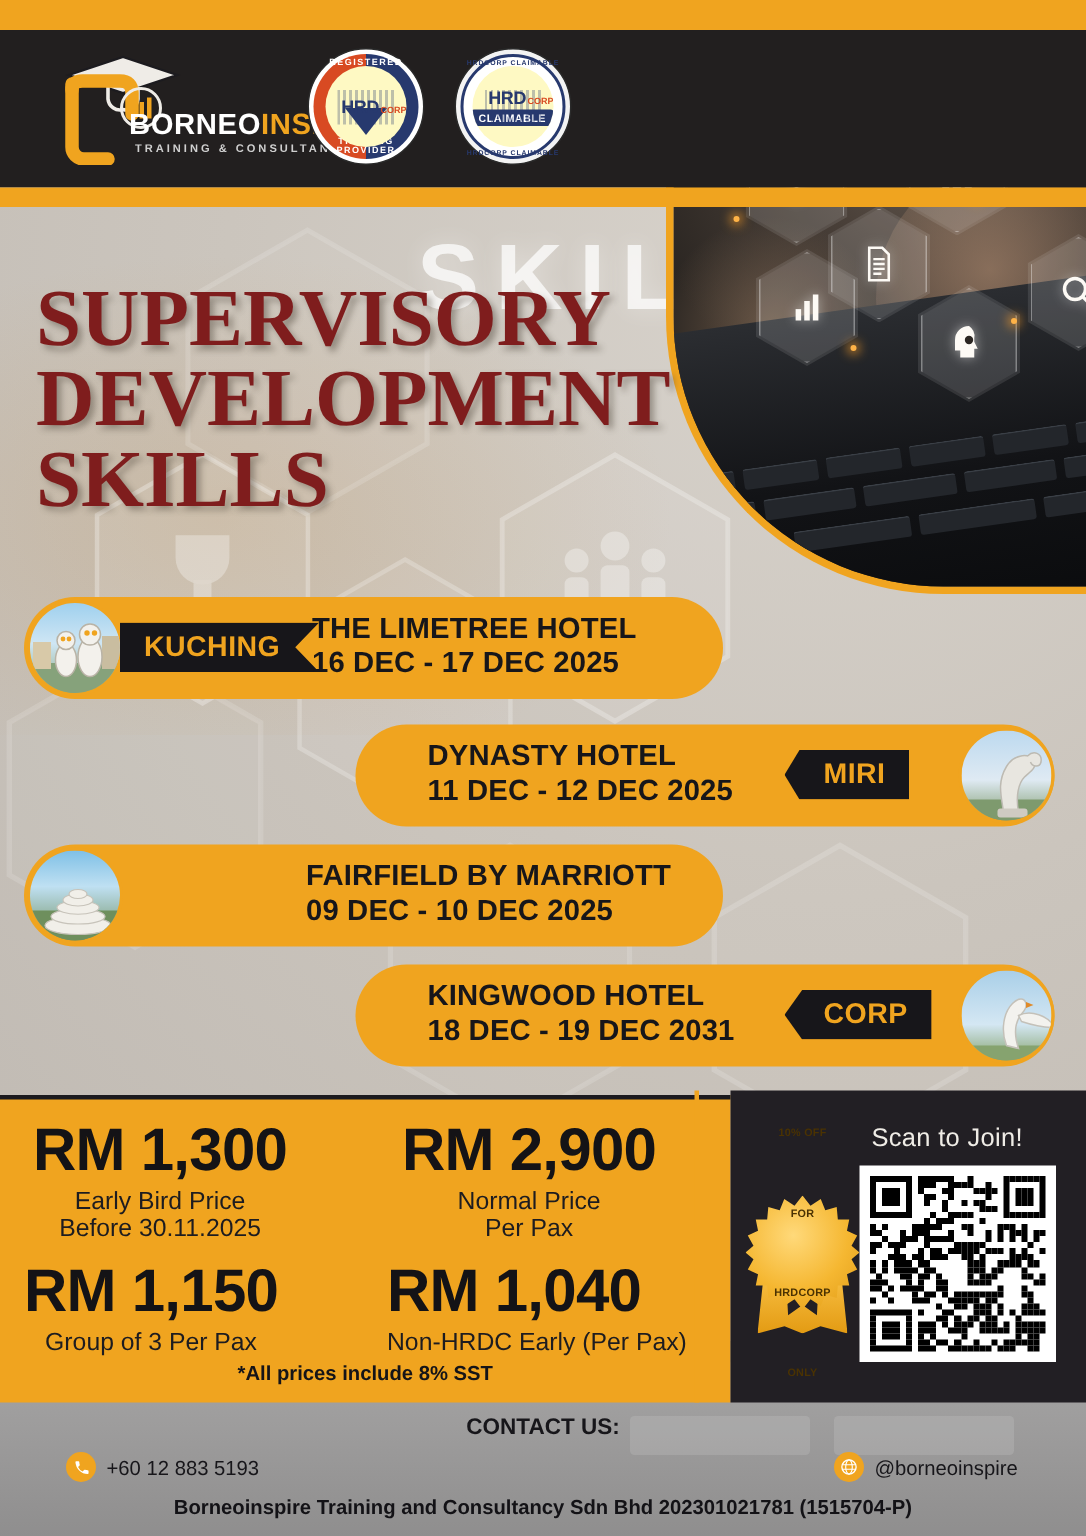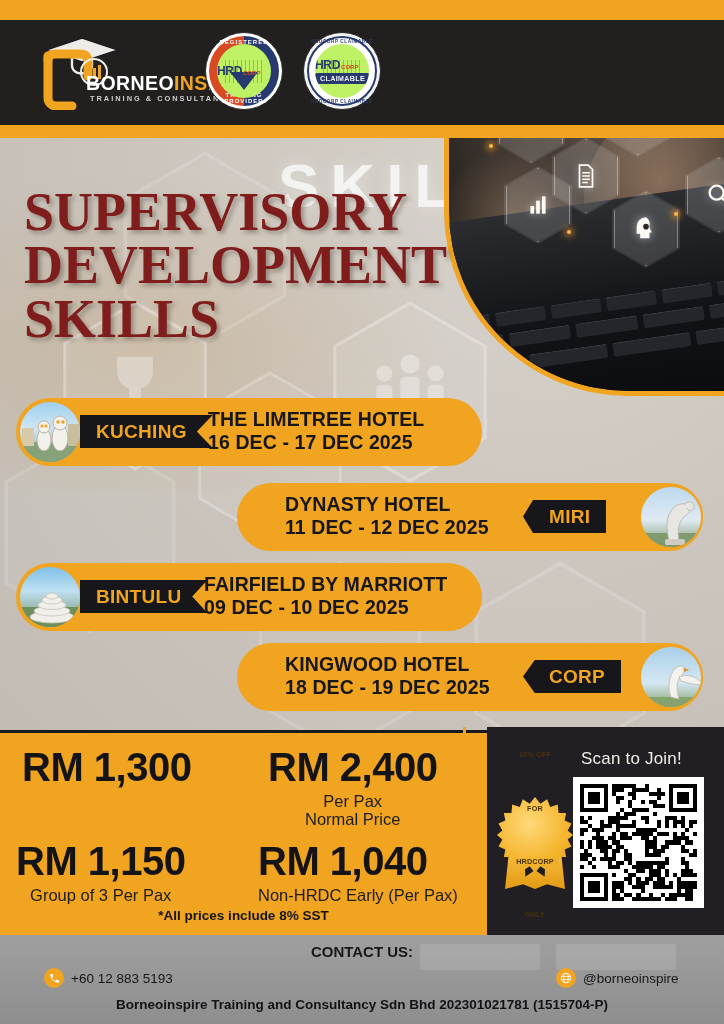--- a/index.html
+++ b/index.html
@@ -66,22 +66,22 @@
   
   .hrd{ position:absolute; top:32px; width:78px; height:78px; border-radius:50%; }
   .hrd1{ left:205px; background:#ffffff; border:1px solid #2a2a2a; }
   .hrd2{ left:303px; background:#f3f3f3; border:1px solid #2a2a2a; }
   .hrd .ring{ position:absolute; inset:3px; border-radius:50%; }
   .hrd1 .ring{
     background:conic-gradient(from 180deg,#d84a22 0deg 180deg,#27396e 180deg 360deg);
   }
   .hrd2 .ring{ background:#ffffff; border:2px solid #27396e; }
   .hrd .inner{
-    position:absolute; inset:11px; border-radius:50%; background:#bef264;
-    display:flex; flex-direction:column; align-items:flex-start; justify-content:center;
+    position:absolute; inset:11px; border-radius:50%; background:#fef9c3;
+    display:flex; flex-direction:column; align-items:flex-end; justify-content:center;
     overflow:hidden;
   }
   .hrd .hrdtxt{ font-size:12px; font-weight:700; color:#27396e; letter-spacing:-.3px; line-height:1; }
   .hrd .corp{ font-size:6px; font-weight:700; color:#d84a22; margin-left:1px; }
   .hrd .claim{
     margin-top:2px; background:#27396e; color:#fff; font-size:7.2px; font-weight:700;
     padding:1px 5px; border-radius:2px; letter-spacing:.3px;
   }
   .hrd .arc-top, .hrd .arc-bot{
     position:absolute; left:0; width:100%; text-align:center;
@@ -527,23 +527,20 @@
         <rect x="0" y="40" width="64" height="24" fill="#6e8f5d"></rect>
         <g fill="#f1efe9" stroke="#c7c3ba" stroke-width=".8">
           <ellipse cx="32" cy="50" rx="22" ry="6"></ellipse>
           <ellipse cx="32" cy="44" rx="18" ry="5"></ellipse>
           <ellipse cx="32" cy="38" rx="14" ry="4.5"></ellipse>
           <ellipse cx="32" cy="33" rx="10" ry="4"></ellipse>
           <ellipse cx="32" cy="29" rx="6" ry="3"></ellipse>
         </g>
       </svg>
     </div>
-    <div class="ribbon notch-right" style="left:80px;">
-      <b>BINTULU</b>
-    </div>
     <div class="info" style="left:204px;">
       <div class="hotel">FAIRFIELD BY MARRIOTT</div>
       <div class="dates">09 DEC - 10 DEC 2025</div>
     </div>
   </div>
 
   <div class="loc" style="left:237px; top:643px; width:487px;">
     <div class="pill" style="left:0px; width:466px;"></div>
     <div class="thumb" style="left:402px;">
       <div class="scene" style="background:linear-gradient(180deg,#a9cfe8 0%,#d4e7f3 60%,#86a36f 100%);"></div>
@@ -552,34 +549,38 @@
         <path d="M30 50 C26 40 28 28 34 22 C38 18 42 18 43 22 C44 26 40 28 38 32 C35 38 36 46 38 52 Z" fill="#f3f2ee" stroke="#c4c1b9" stroke-width="1"></path>
         <path d="M38 30 C46 26 58 30 62 38 C54 38 46 36 40 34 Z" fill="#f3f2ee" stroke="#c4c1b9" stroke-width="1"></path>
         <path d="M43 21 l5 2 -5 2 z" fill="#e08a2a"></path>
       </svg>
     </div>
     <div class="ribbon notch-left" style="left:286px;">
       <b>CORP</b>
     </div>
     <div class="info" style="left:48px;">
       <div class="hotel">KINGWOOD HOTEL</div>
-      <div class="dates">18 DEC - 19 DEC 2025</div>
+      <div class="dates">18 DEC - 19 DEC 2031</div>
     </div>
   </div>
 
   <div class="priceblk">
     <div class="pcell" style="left:22px; top:14px;">
       <div class="amt">RM 1,300</div>
+      <div class="lbl" style="text-align:center;">
+        <div>Early Bird Price</div>
+        <div>Before 30.11.2025</div>
+      </div>
     </div>
 
     <div class="pcell" style="left:268px; top:14px;">
-      <div class="amt">RM 2,400</div>
+      <div class="amt">RM 2,900</div>
       <div class="lbl" style="text-align:center;">
+        <div>Normal Price</div>
         <div>Per Pax</div>
-        <div>Normal Price</div>
       </div>
     </div>
 
     <div class="pcell" style="left:16px; top:108px;">
       <div class="amt">RM 1,150</div>
       <div class="lbl" style="text-align:center;">Group of 3 Per Pax</div>
     </div>
 
     <div class="pcell" style="left:258px; top:108px;">
       <div class="amt">RM 1,040</div>

